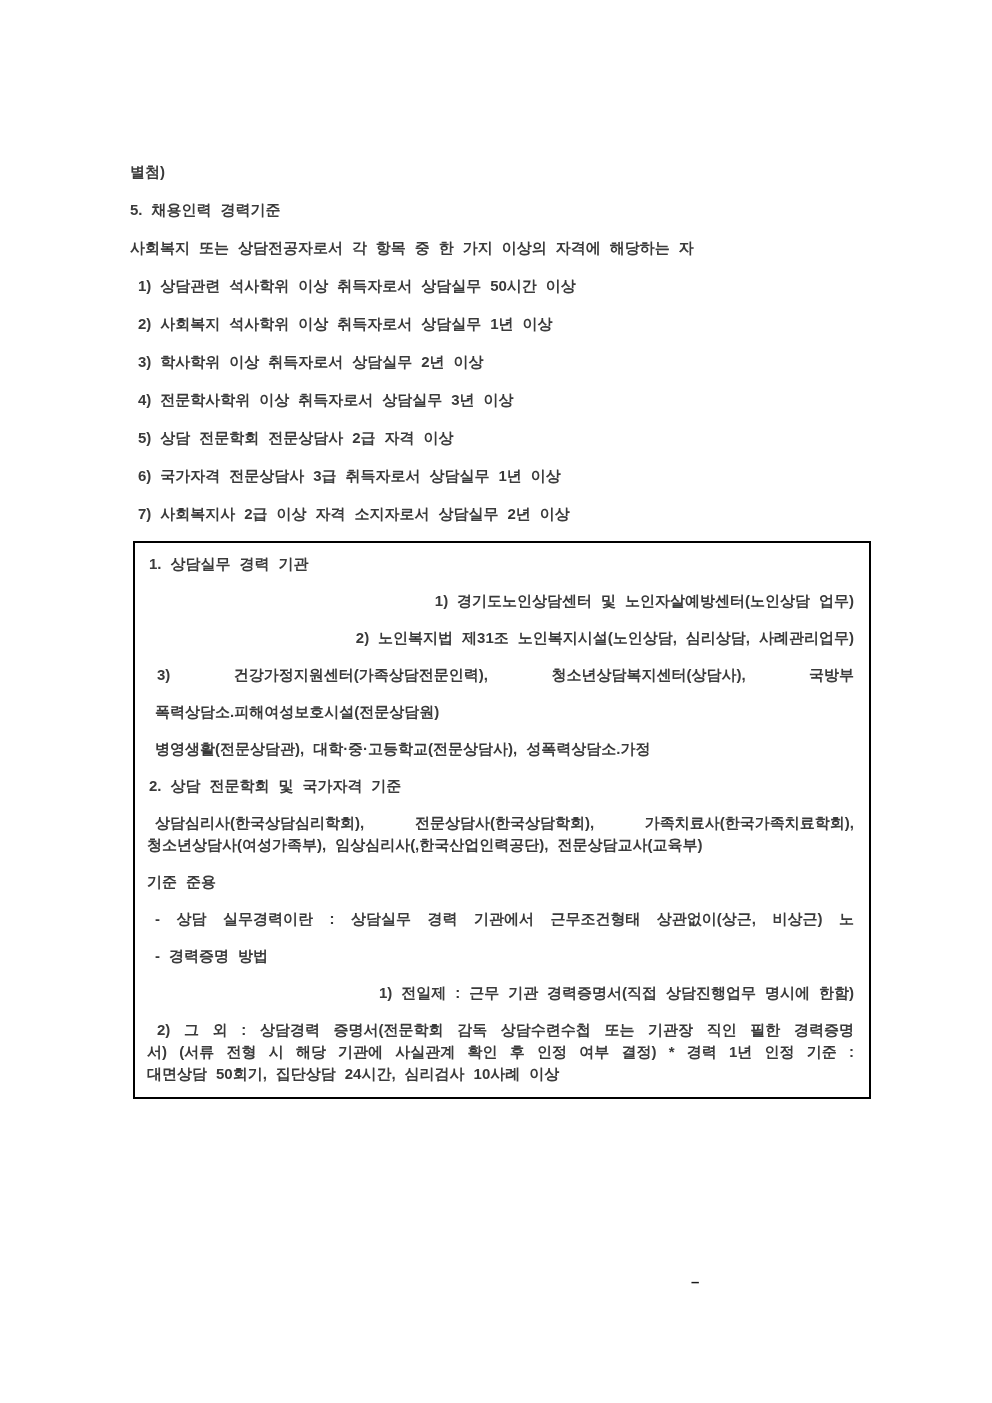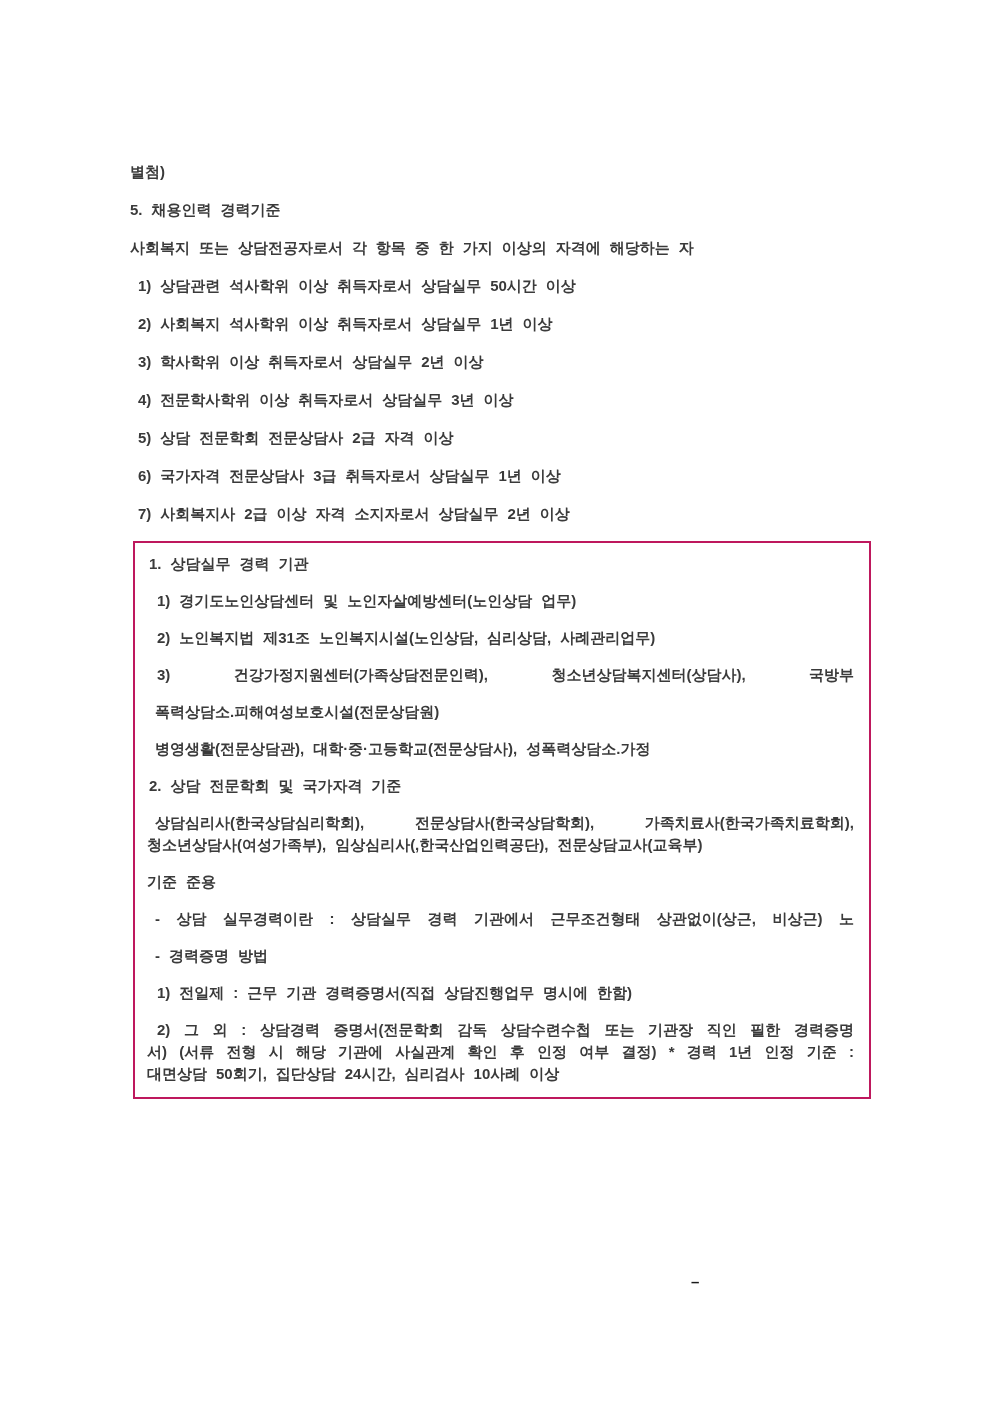--- a/index.html
+++ b/index.html
@@ -27,26 +27,26 @@
     white-space: nowrap;
     word-spacing: 0.32em;
   }
   
   .box .para { margin-bottom: 15px; }
   .box .para:last-child { margin-bottom: 0; }
   .box {
     margin-left: 3px;
     margin-top: 16px;
     width: 738px;
-    border: 2px solid #be185d;
+    border: 2px solid #000000;
     padding: 10px 15px 12px 12px;
   }
   
   .ind8  { padding-left: 8px; }
-  .ind10 { padding-left: 10px; }
+  .ind10 { padding-left: 10px; text-align: right; }
   .ind2  { padding-left: 2px; }
   
   .stretch {
     white-space: normal;
     text-align: justify;
     text-align-last: justify;
     word-spacing: normal;
   }
   .footer-dash {
     position: absolute;

